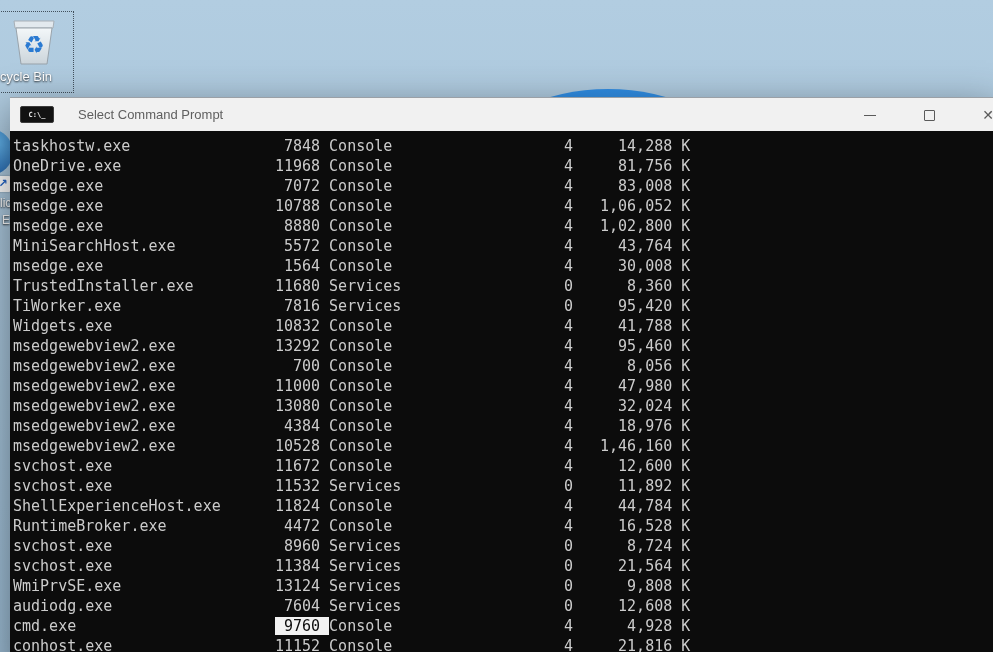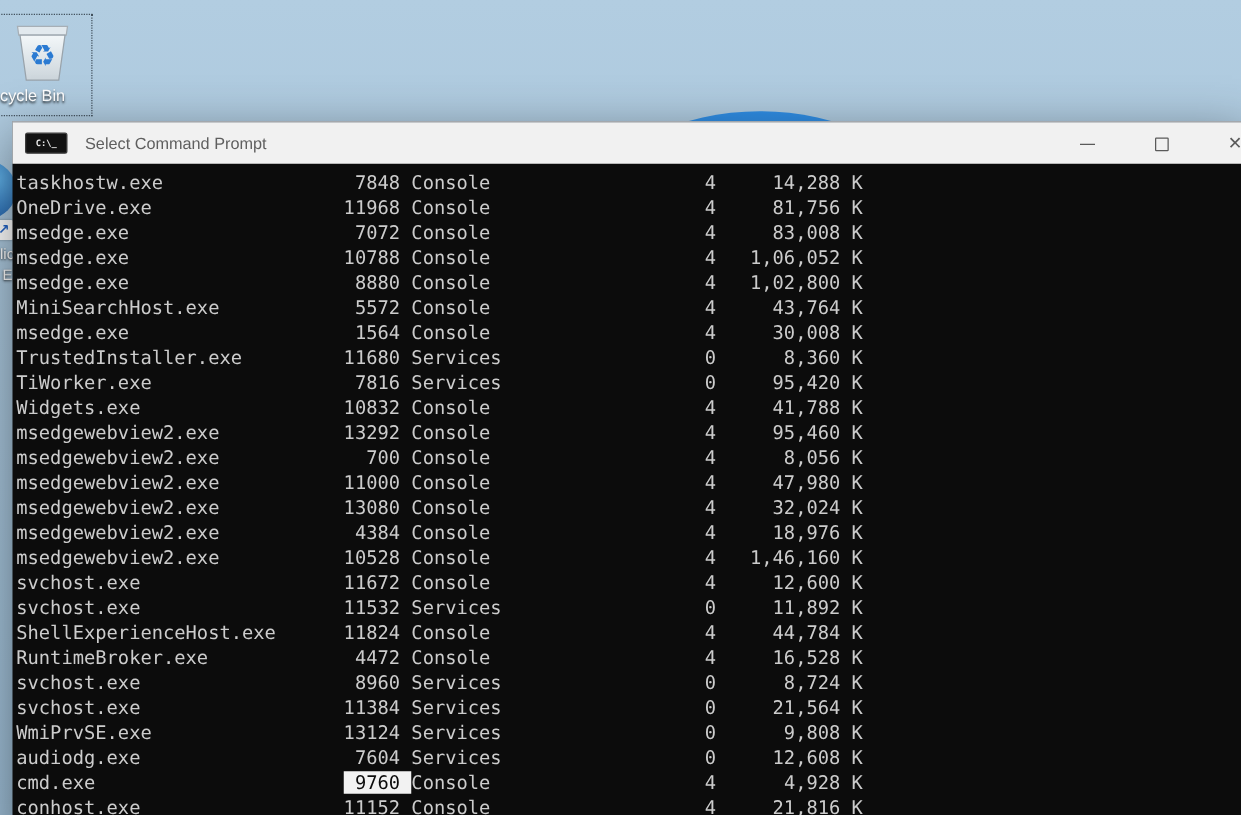--- a/index.html
+++ b/index.html
@@ -49,21 +49,21 @@
     position:absolute;left:0;top:0;right:0;height:34px;
     background:var(--titlebar-bg,#f1f1f1);
     border-top:1px solid #9aa0a6;
     display:flex;align-items:center;box-sizing:border-box;
   }
   .cmd-icon{
     width:34px;height:17px;margin-left:10px;background:#121212;border:1px solid #3c3c3c;
     border-radius:2px;color:#eaeaea;font:bold 7px/16px "DejaVu Sans Mono",monospace;
     text-align:center;overflow:hidden;box-sizing:border-box;flex:0 0 auto;
   }
-  .title{margin-left:14px;font-size:13px;color:var(--titlebar-text,#5f5f5f);white-space:nowrap;}
+  .title{margin-left:24px;font-size:13px;color:var(--titlebar-text,#5f5f5f);white-space:nowrap;}
   .caption-btn{
     position:absolute;top:0;width:40px;height:34px;display:flex;
     align-items:center;justify-content:center;cursor:default;
   }
   .btn-min{left:840px;} .btn-max{left:899px;} .btn-close{left:958px;}
   .glyph-min{width:12px;height:1px;background:#5a5a5a;}
   .glyph-max{width:11px;height:11px;border:1px solid #5a5a5a;border-radius:1px;box-sizing:border-box;}
   .glyph-close{font-size:14px;color:#5a5a5a;line-height:1;font-family:"DejaVu Sans",sans-serif;}
   
   .console{

